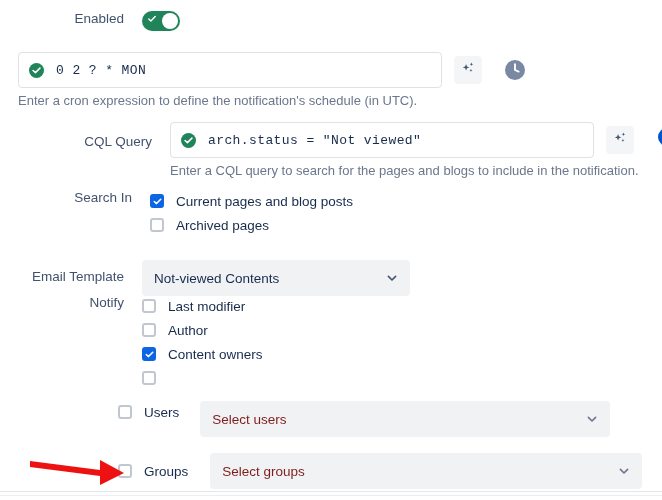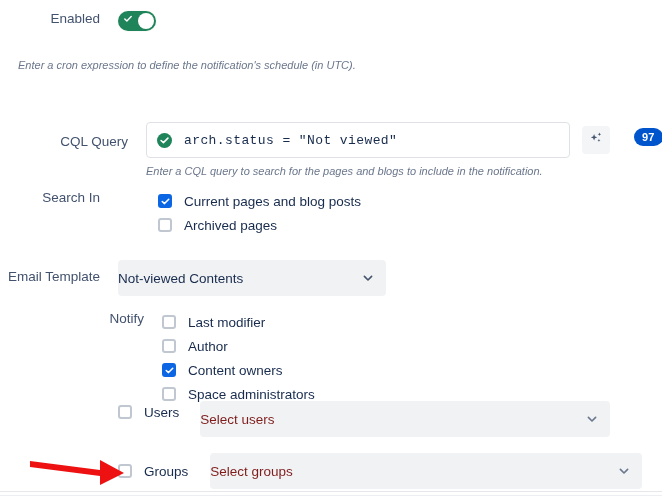--- a/index.html
+++ b/index.html
@@ -19,21 +19,21 @@
     position: relative;
     width: 662px;
     height: 500px;
   }
   .row {
     position: absolute;
     display: flex;
     align-items: flex-start;
   }
   .label {
-    width: 100px;
+    width: 124px;
     text-align: right;
     font-size: 13.5px;
     color: #42526e;
     line-height: 16px;
     padding-right: 0;
     user-select: none;
   }
   .field {
     margin-left: 18px;
   }
@@ -91,25 +91,24 @@
   }
   .ok-icon svg { display: block; }
   .input-value {
     font-family: "Liberation Mono", monospace;
     font-size: 13px;
     color: #172b4d;
     letter-spacing: 0.4px;
     white-space: pre;
   }
   .helper {
-    font-size: 11px;
+    font-size: 13px;
     color: #6b778c;
     margin-top: 6px;
     line-height: 14px;
-    font-style: italic;
   }
 
   
   .icon-btn {
     width: 28px;
     height: 28px;
     border-radius: 4px;
     background: #f4f5f7;
     display: flex;
     align-items: center;
@@ -172,21 +171,21 @@
 
   
   .select {
     height: 36px;
     box-sizing: border-box;
     background: #f1f2f4;
     border: none;
     border-radius: 4px;
     display: flex;
     align-items: center;
-    padding: 0 0;
+    padding: 0 12px;
     position: relative;
   }
   .select .sel-text {
     font-size: 13.5px;
     color: #172b4d;
   }
   .select .sel-text.placeholder { color: #7f1d1d; }
   .chev {
     position: absolute;
     right: 12px;
@@ -238,20 +237,45 @@
               <path d="M1 5 L3.6 7.6 L9 2" stroke="#ffffff" stroke-width="1.8" fill="none" stroke-linecap="round" stroke-linejoin="round"></path>
             </svg>
         </span>
         <span class="knob"></span>
       </div>
     </div>
   </div>
 
   <div class="row" style="left:0; top:52px;">
     <div class="field">
+      <div style="display:flex; align-items:flex-start;">
+        <div class="input-box">
+          <span class="ok-icon">
+            <svg viewBox="0 0 10 10" width="9" height="9">
+                <path d="M1.2 5 L3.8 7.4 L8.8 2.4" stroke="#ffffff" stroke-width="1.7" fill="none" stroke-linecap="round" stroke-linejoin="round"></path>
+              </svg>
+          </span>
+          <span class="input-value">0 2 ? * MON</span>
+        </div>
+        <div class="icon-btn">
+          <span>
+            <svg viewBox="0 0 16 16" width="15" height="15">
+              <path d="M5.4 3.2 L6.35 5.75 L8.9 6.7 L6.35 7.65 L5.4 10.2 L4.45 7.65 L1.9 6.7 L4.45 5.75 Z" fill="#44546f"></path>
+              <path d="M11.1 1.6 L11.62 3.0 L13.0 3.5 L11.62 4.0 L11.1 5.4 L10.58 4.0 L9.2 3.5 L10.58 3.0 Z" fill="#44546f"></path>
+              <path d="M10.6 8.3 L11.05 9.5 L12.25 9.95 L11.05 10.4 L10.6 11.6 L10.15 10.4 L8.95 9.95 L10.15 9.5 Z" fill="#44546f"></path>
+            </svg>
+          </span>
+        </div>
+        <div class="clock-icon">
+          <svg viewBox="0 0 22 22" width="22" height="22">
+            <circle cx="11" cy="11" r="10" fill="#7988a3"></circle>
+            <path d="M11 5.2 L11 11 L14.6 12.6" stroke="#ffffff" stroke-width="1.9" fill="none" stroke-linecap="round" stroke-linejoin="round"></path>
+          </svg>
+        </div>
+      </div>
       <div class="helper">Enter a cron expression to define the notification's schedule (in UTC).</div>
     </div>
   </div>
 
   <div class="row" style="left:0; top:122px;padding-left:28px;">
     <div class="label" style="margin-top:12px;">CQL Query</div>
     <div class="field">
       <div style="display:flex; align-items:flex-start;">
         <div class="input-box">
           <span class="ok-icon">
@@ -269,21 +293,21 @@
               <path d="M10.6 8.3 L11.05 9.5 L12.25 9.95 L11.05 10.4 L10.6 11.6 L10.15 10.4 L8.95 9.95 L10.15 9.5 Z" fill="#44546f"></path>
             </svg>
           </span>
         </div>
         <div class="badge">97</div>
       </div>
       <div class="helper">Enter a CQL query to search for the pages and blogs to include in the notification.</div>
     </div>
   </div>
 
-  <div class="row" style="left:0; top:190px;gap:40px;">
+  <div class="row" style="left:8px; top:190px;">
     <div class="label">Search In</div>
     <div class="field">
       <div class="cb-line">
         <span class="cb checked">
           <svg viewBox="0 0 10 10" width="9" height="9">
               <path d="M1.4 5 L3.9 7.3 L8.6 2.5" stroke="#ffffff" stroke-width="1.7" fill="none" stroke-linecap="round" stroke-linejoin="round"></path>
             </svg>
         </span>
         <span class="cb-text">Current pages and blog posts</span>
       </div>
@@ -301,42 +325,41 @@
         <span class="sel-text">Not-viewed Contents</span>
         <span class="chev">
           <svg viewBox="0 0 12 12" width="12" height="12">
               <path d="M2.4 4.4 L6 8 L9.6 4.4" stroke="#44546f" stroke-width="1.6" fill="none" stroke-linecap="round" stroke-linejoin="round"></path>
             </svg>
         </span>
       </div>
     </div>
   </div>
 
-  <div class="row" style="left:0; top:311px;padding-left:44px;">
+  <div class="row" style="left:0; top:295px;">
     <div class="label">Notify</div>
     <div class="field">
       <div class="cb-line">
         <span class="cb"></span>
         <span class="cb-text">Last modifier</span>
       </div>
       <div class="cb-line">
         <span class="cb"></span>
         <span class="cb-text">Author</span>
       </div>
       <div class="cb-line">
         <span class="cb checked">
           <svg viewBox="0 0 10 10" width="9" height="9">
               <path d="M1.4 5 L3.9 7.3 L8.6 2.5" stroke="#ffffff" stroke-width="1.7" fill="none" stroke-linecap="round" stroke-linejoin="round"></path>
             </svg>
         </span>
         <span class="cb-text">Content owners</span>
       </div>
       <div class="cb-line">
         <span class="cb"></span>
-        <span class="cb-text">Space administrators</span>
       </div>
     </div>
   </div>
 
   <div class="row" style="left:0; top:401px;">
     <div class="label" style="width:100px;">&nbsp;</div>
     <div class="field" style="display:flex; ">
       <div class="cb-line" style="margin-bottom:0;">
         <span class="cb"></span>
         <span class="cb-text">Users</span>

